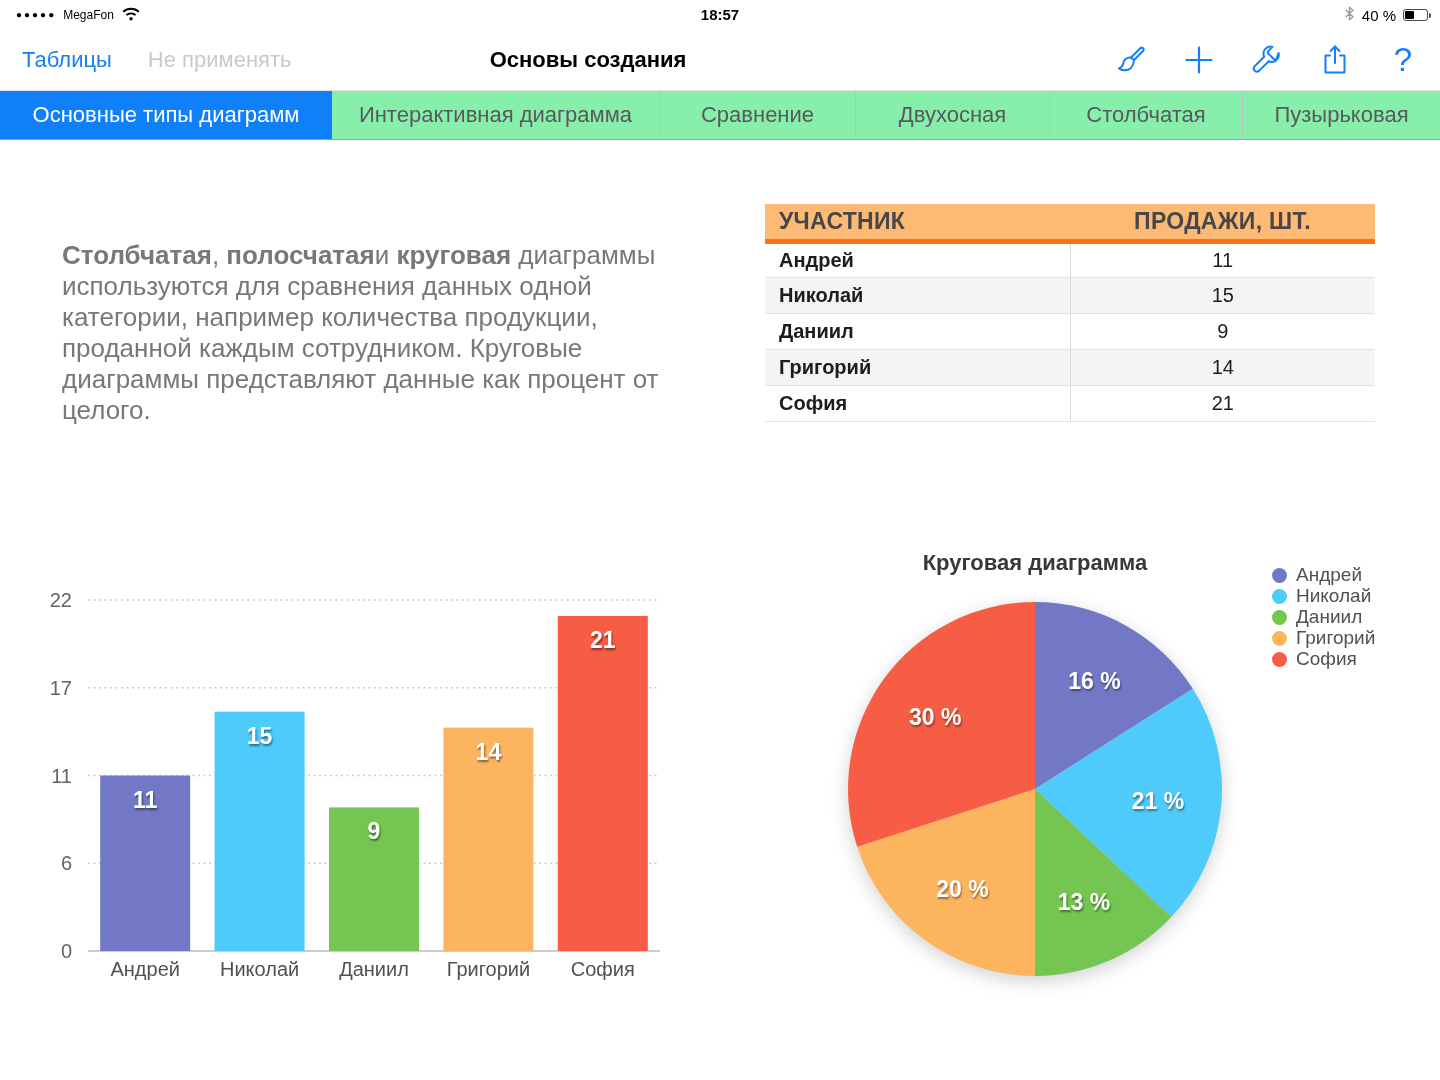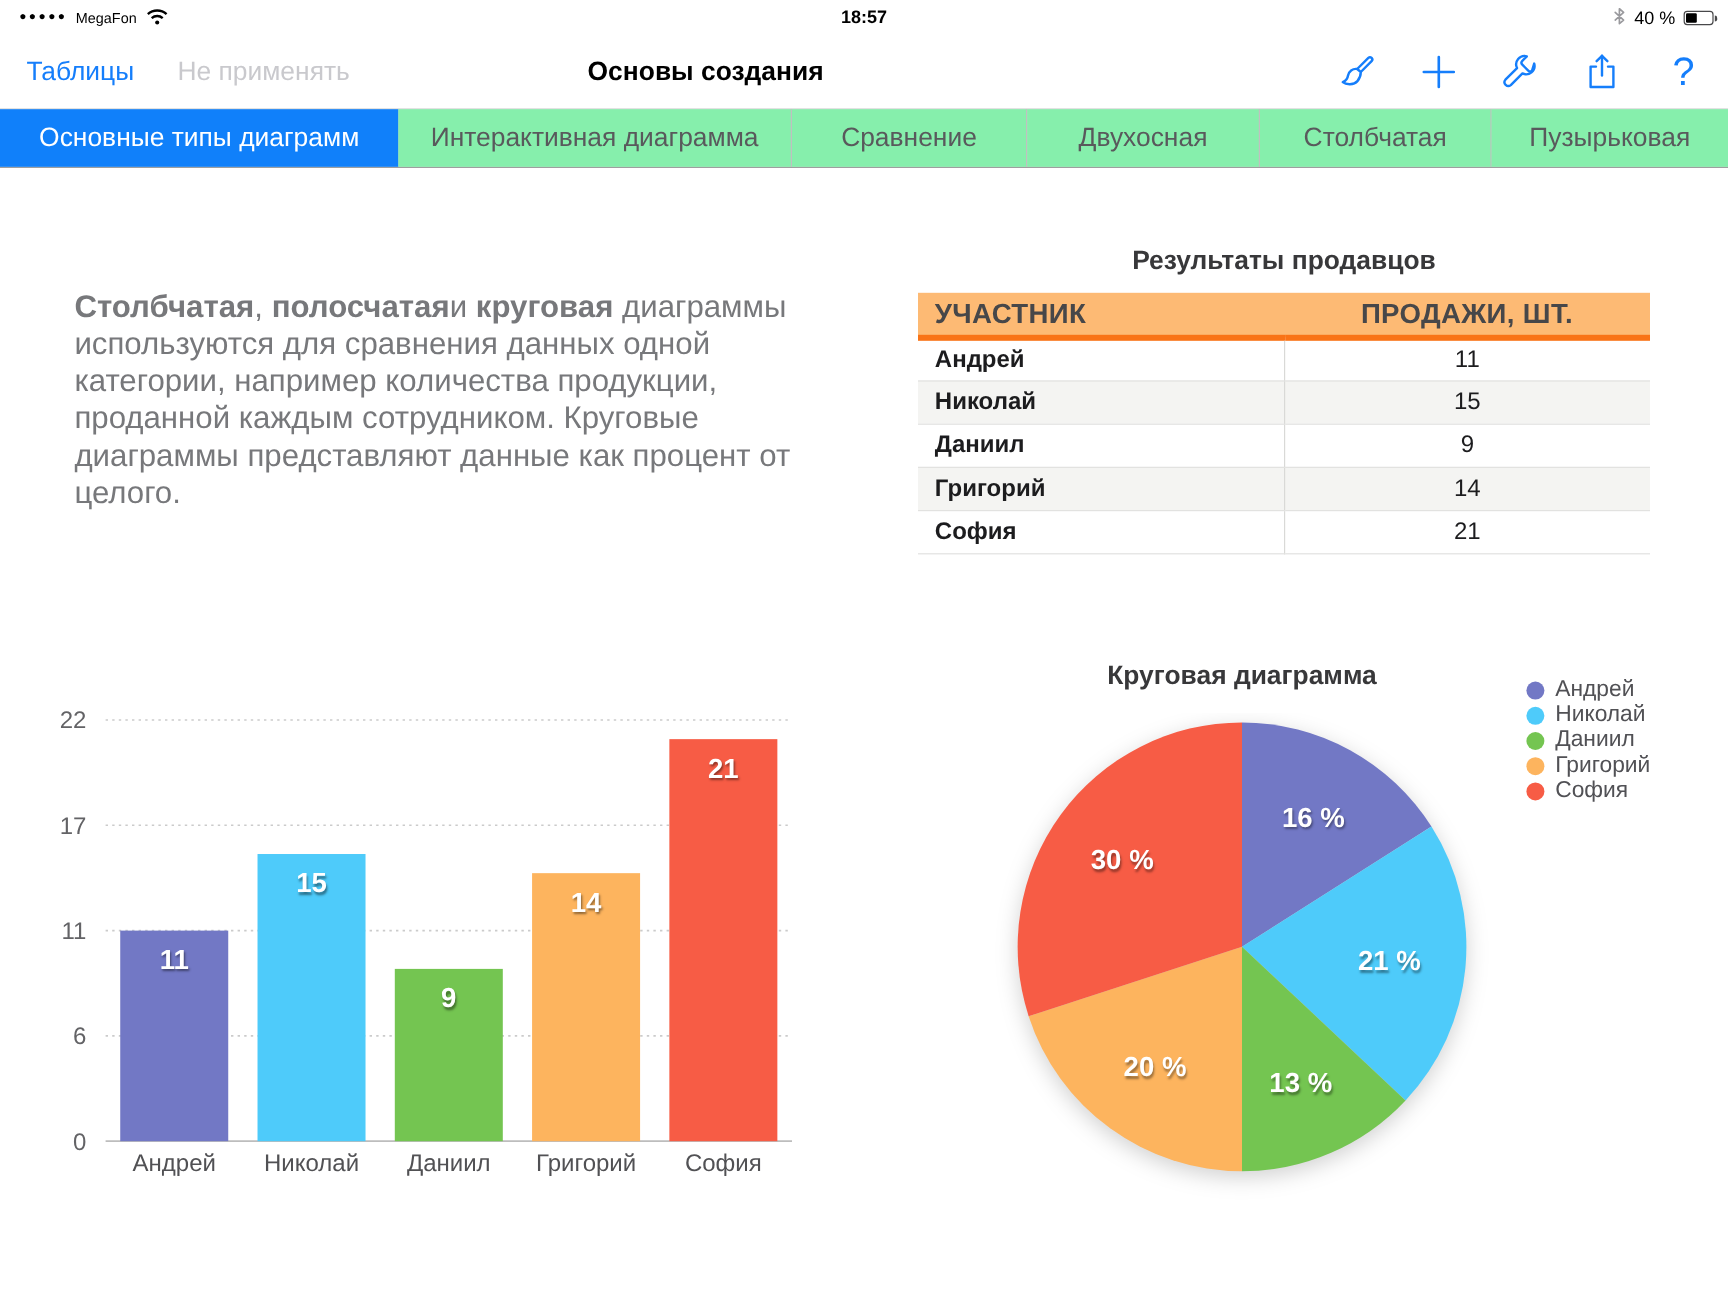--- a/index.html
+++ b/index.html
@@ -143,21 +143,20 @@
   <div class="tab" style="flex:0 0 328px">Интерактивная диаграмма</div>
   <div class="tab" style="flex:0 0 196px">Сравнение</div>
   <div class="tab" style="flex:0 0 194px">Двухосная</div>
   <div class="tab" style="flex:0 0 193px">Столбчатая</div>
   <div class="tab" style="flex:1">Пузырьковая</div>
 </div>
 
 <p class="desc"><span class="b">Столбчатая</span><span>, </span><span class="b">полосчатая</span><span>и </span><span class="b">круговая</span><span> диаграммы используются для сравнения данных одной категории, например количества продукции, проданной каждым сотрудником. Круговые диаграммы представляют данные как процент от целого.</span></p>
 
 <div class="tbl-wrap">
-  <div class="tbl-title">Результаты продавцов</div>
   <table class="sales">
     <thead>
       <tr>
         <th>УЧАСТНИК</th>
         <th>ПРОДАЖИ, ШТ.</th>
       </tr>
     </thead>
     <tbody>
       <tr>
         <td>Андрей</td>

